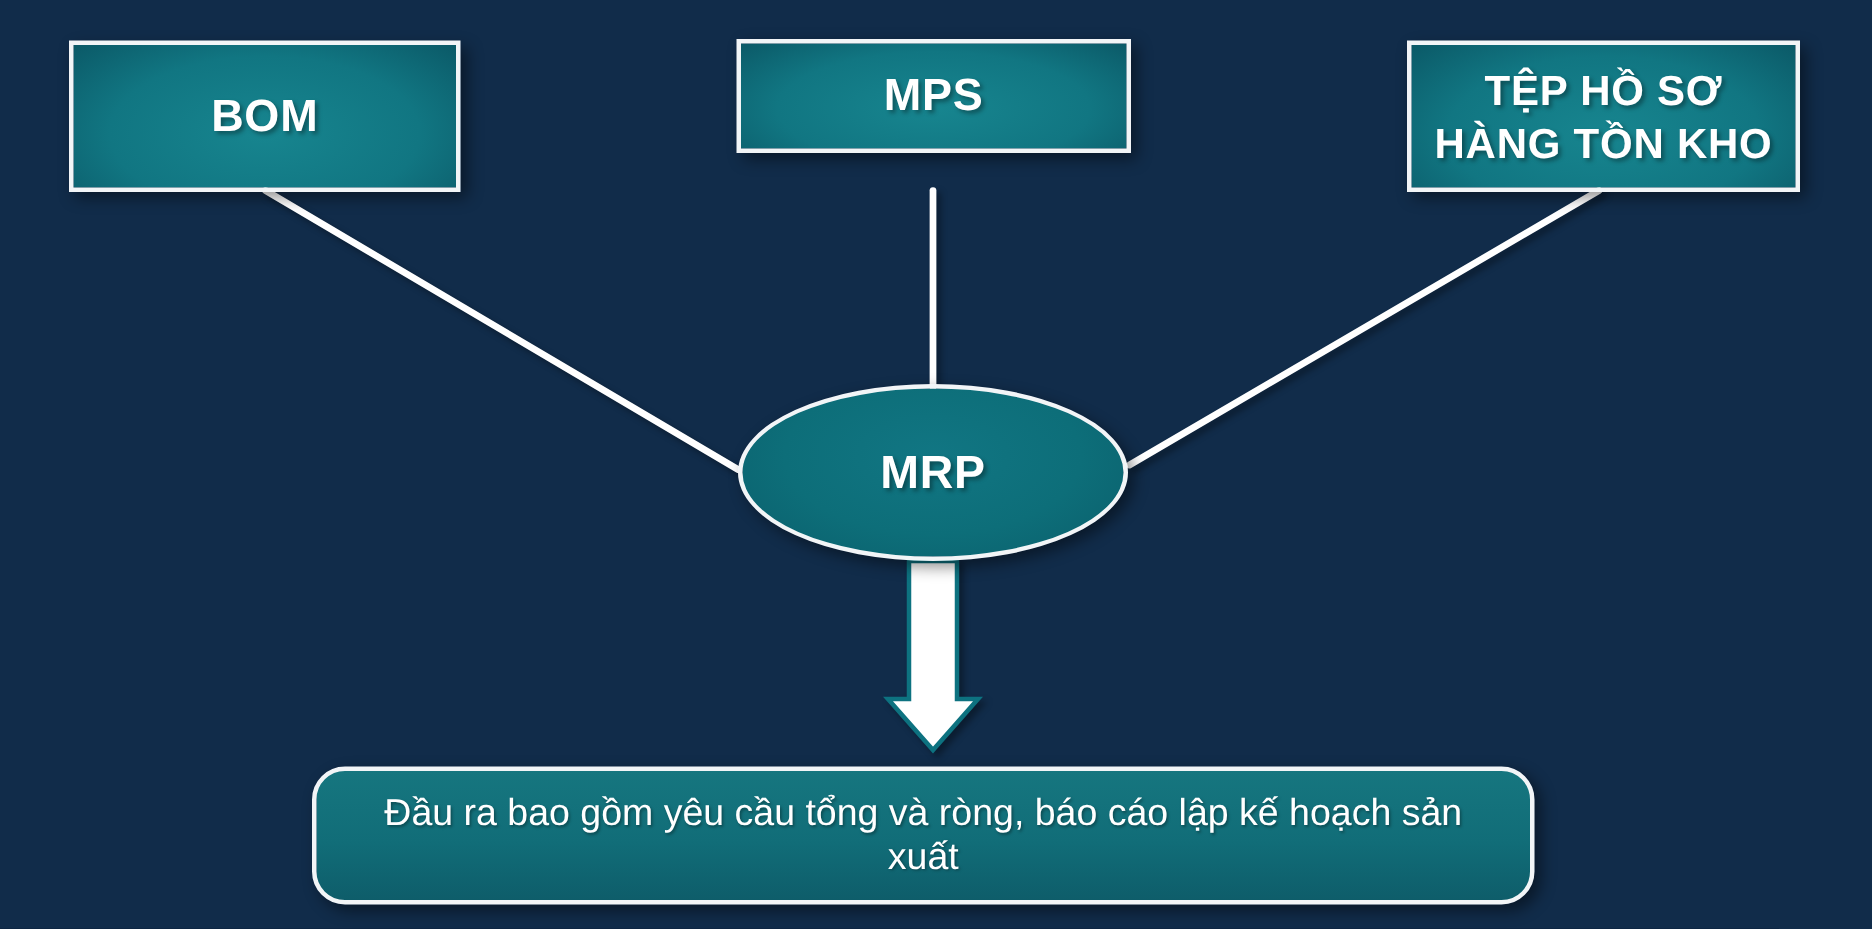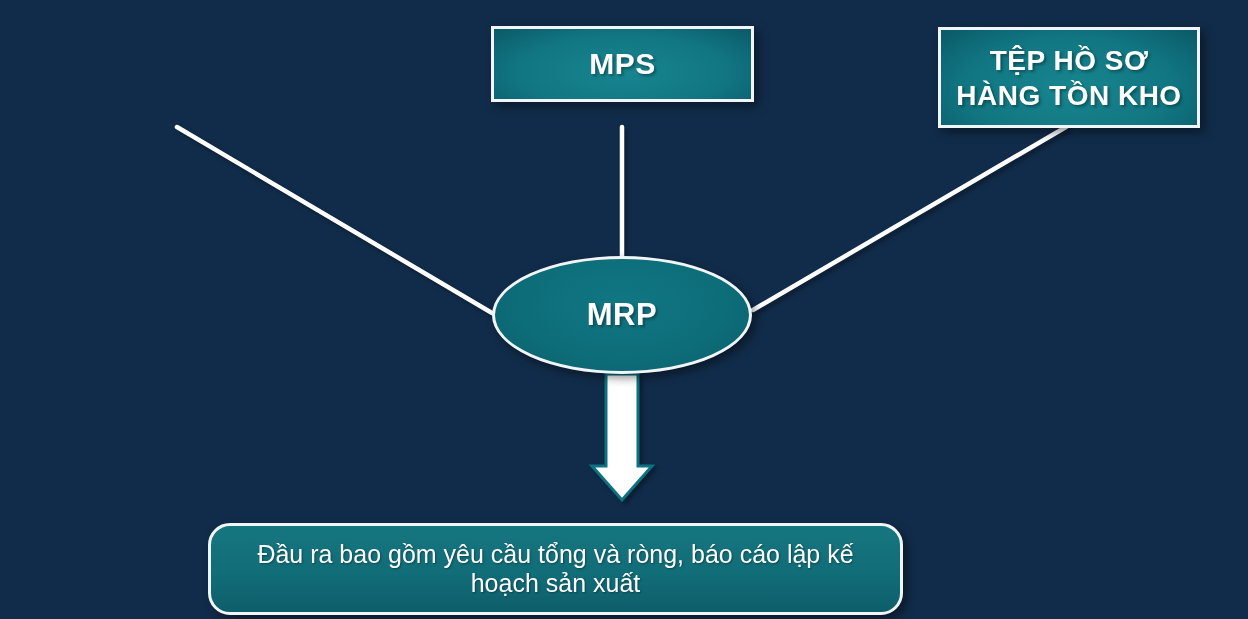--- a/index.html
+++ b/index.html
@@ -53,21 +53,21 @@
     border-radius: 50%;
     border: 3px solid #f2f5f7;
     background: radial-gradient(ellipse at 50% 40%, #117683 0%, #0d6e79 55%, #0a5e6b 100%);
     box-shadow: 4px 4px 10px rgba(0,0,0,0.45);
     font-weight: bold;
     font-size: 31px;
     letter-spacing: 0.5px;
     text-shadow: 2px 2px 3px rgba(0,0,0,0.35);
   }
   #output-box {
-    left: 208px; top: 523px; width: 695px; height: 92px;
+    left: 208px; top: 511px; width: 815px; height: 92px;
     border-radius: 22px;
     border: 3px solid #f2f5f7;
     background: linear-gradient(180deg, #16767f 0%, #116d78 55%, #0e5d6a 100%);
     box-shadow: 4px 4px 10px rgba(0,0,0,0.45);
     font-size: 25px;
     font-weight: 400;
     padding: 6px 20px;
     text-shadow: 1px 1px 2px rgba(0,0,0,0.35);
   }
   .line-shadowed {
@@ -81,20 +81,23 @@
 
   <svg class="connector-layer" viewBox="0 0 1248 619" xmlns="http://www.w3.org/2000/svg">
     <g class="line-shadowed">
       <line x1="177" y1="127" x2="492" y2="313" stroke="#ffffff" stroke-width="4.5" stroke-linecap="round"></line>
       <line x1="622" y1="127" x2="622" y2="258" stroke="#ffffff" stroke-width="4.5" stroke-linecap="round"></line>
       <line x1="1066" y1="127" x2="753" y2="310" stroke="#ffffff" stroke-width="4.5" stroke-linecap="round"></line>
       <path d="M 606 374 L 638 374 L 638 466 L 652 466 L 622 500 L 592 466 L 606 466 Z" fill="#ffffff" stroke="#0d7280" stroke-width="3" stroke-linejoin="miter"></path>
     </g>
   </svg>
 
+  <div class="node input-box" id="bom-box">
+    <span>BOM</span>
+  </div>
 
   <div class="node input-box" id="mps-box">
     <span>MPS</span>
   </div>
 
   <div class="node input-box wide-label" id="inv-box">
     <span>TỆP HỒ SƠ HÀNG TỒN KHO</span>
   </div>
 
   <div class="node" id="mrp-ellipse">

